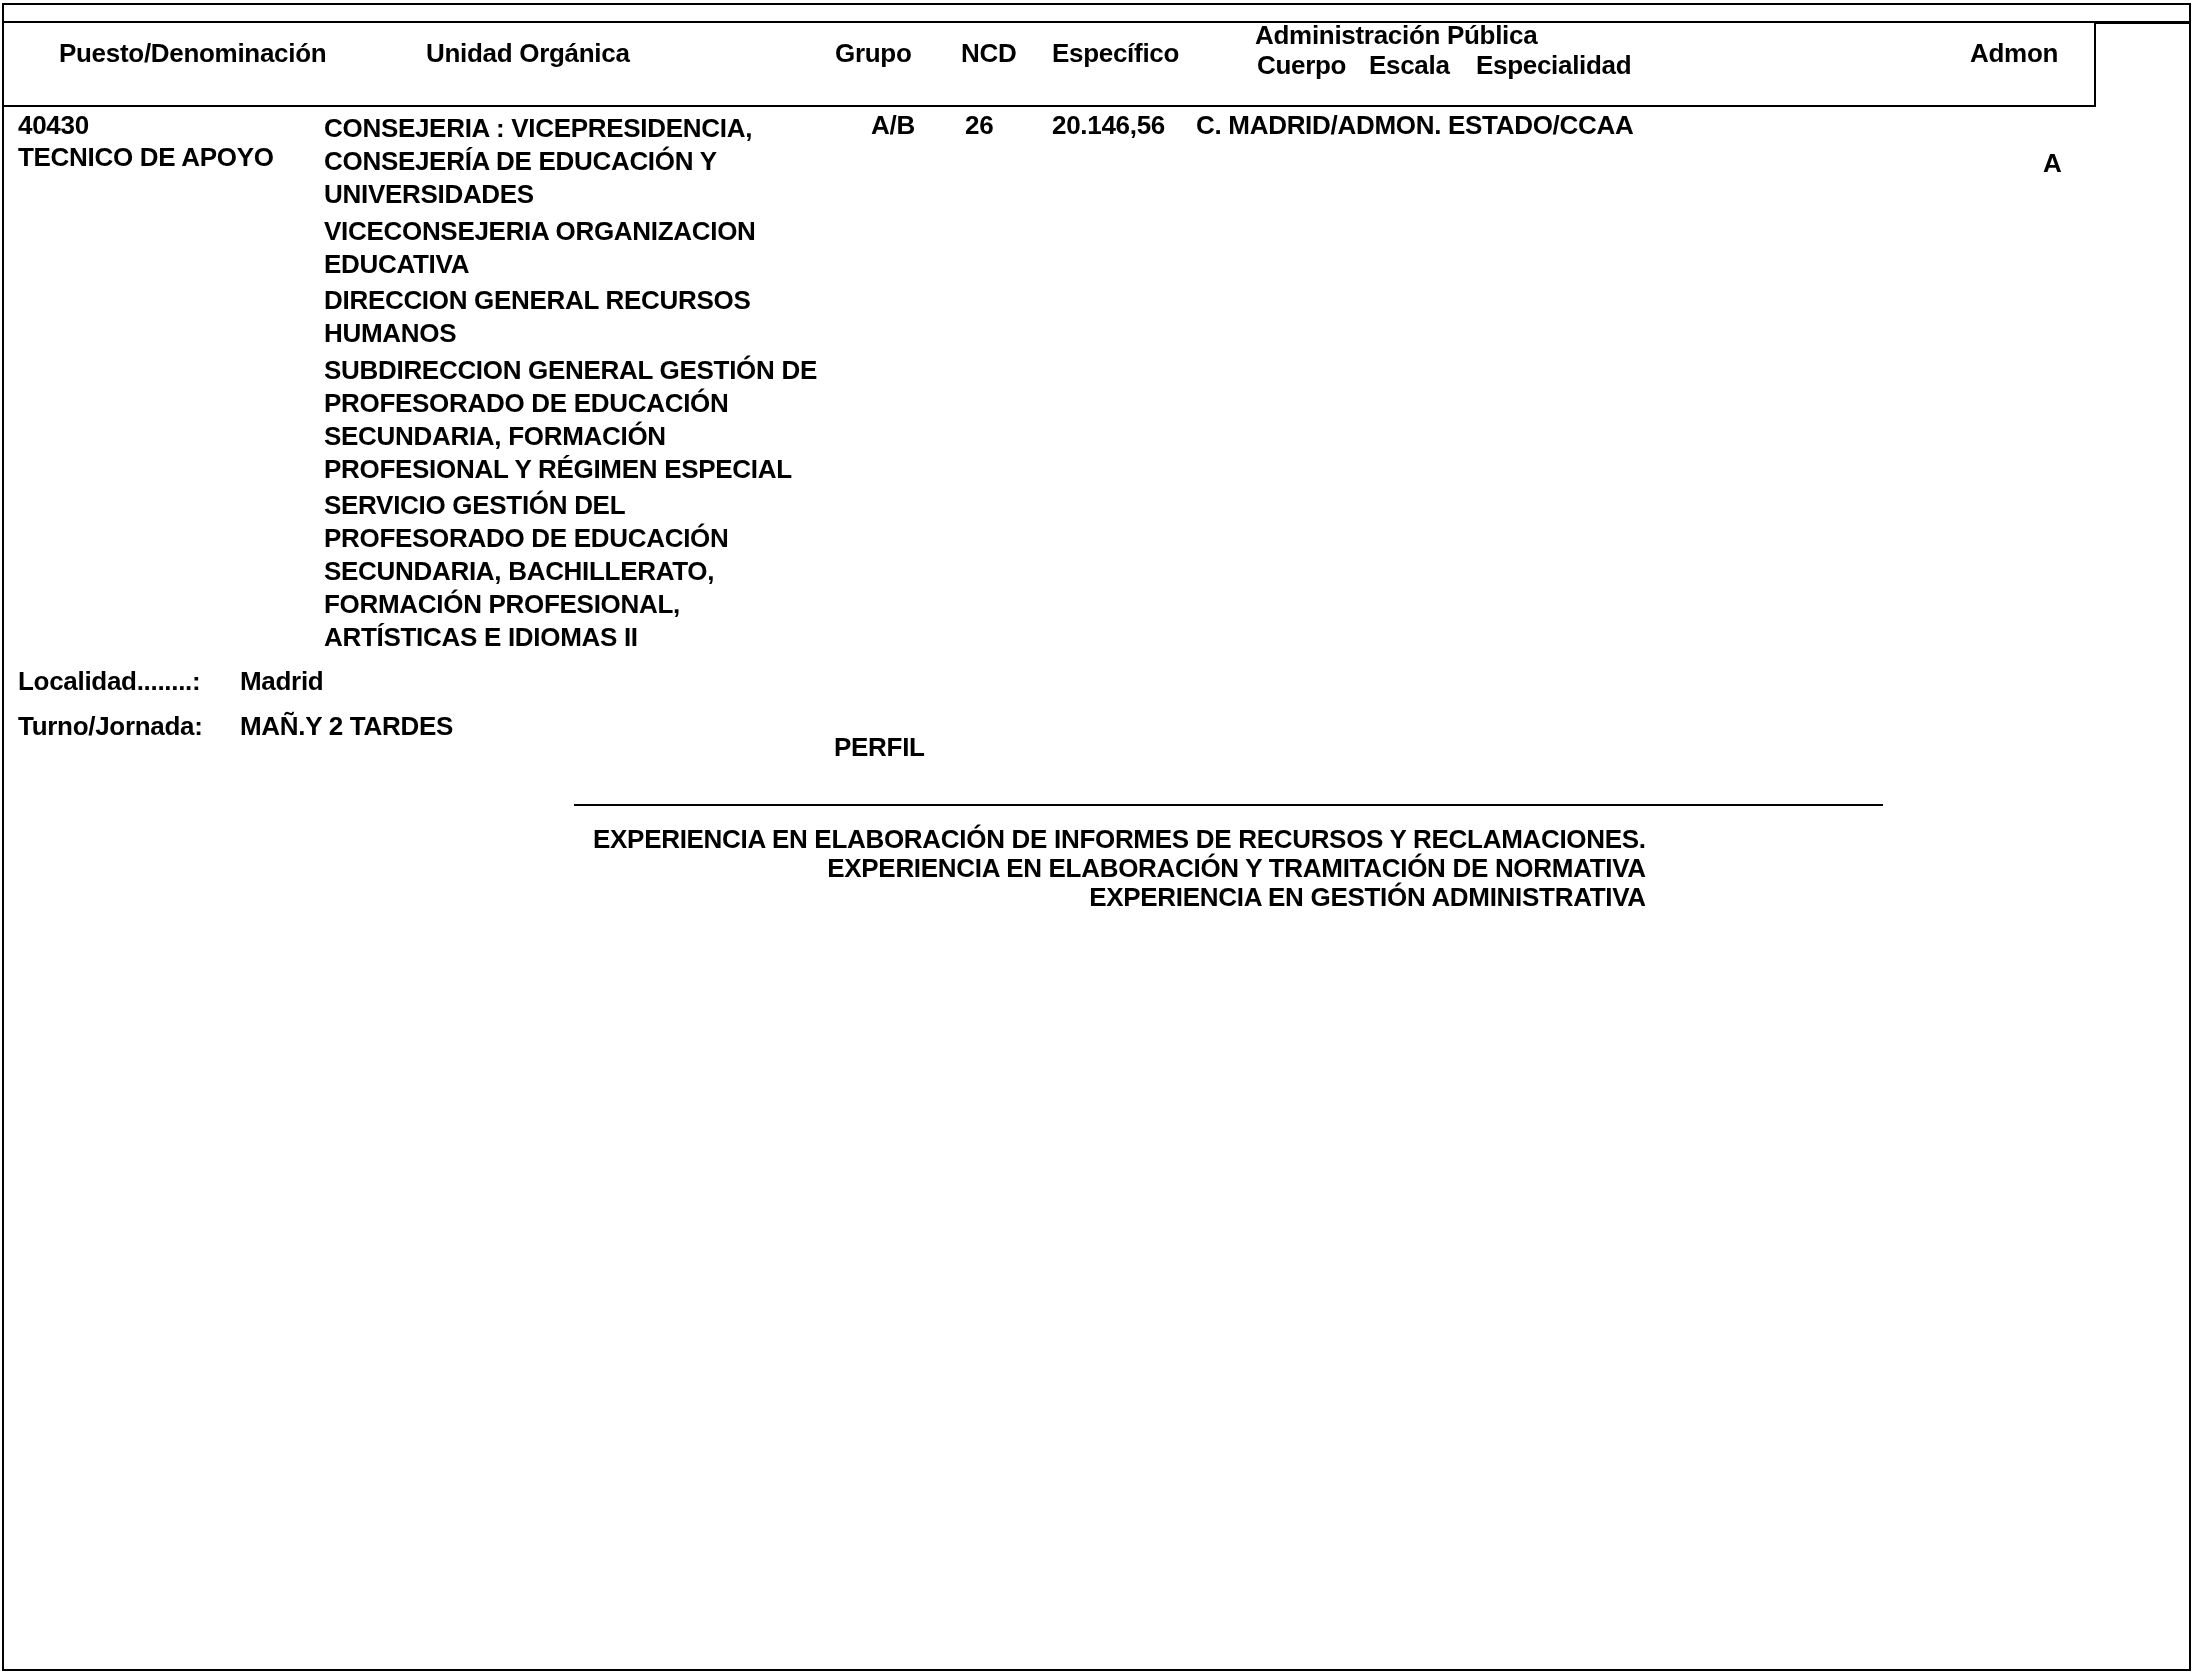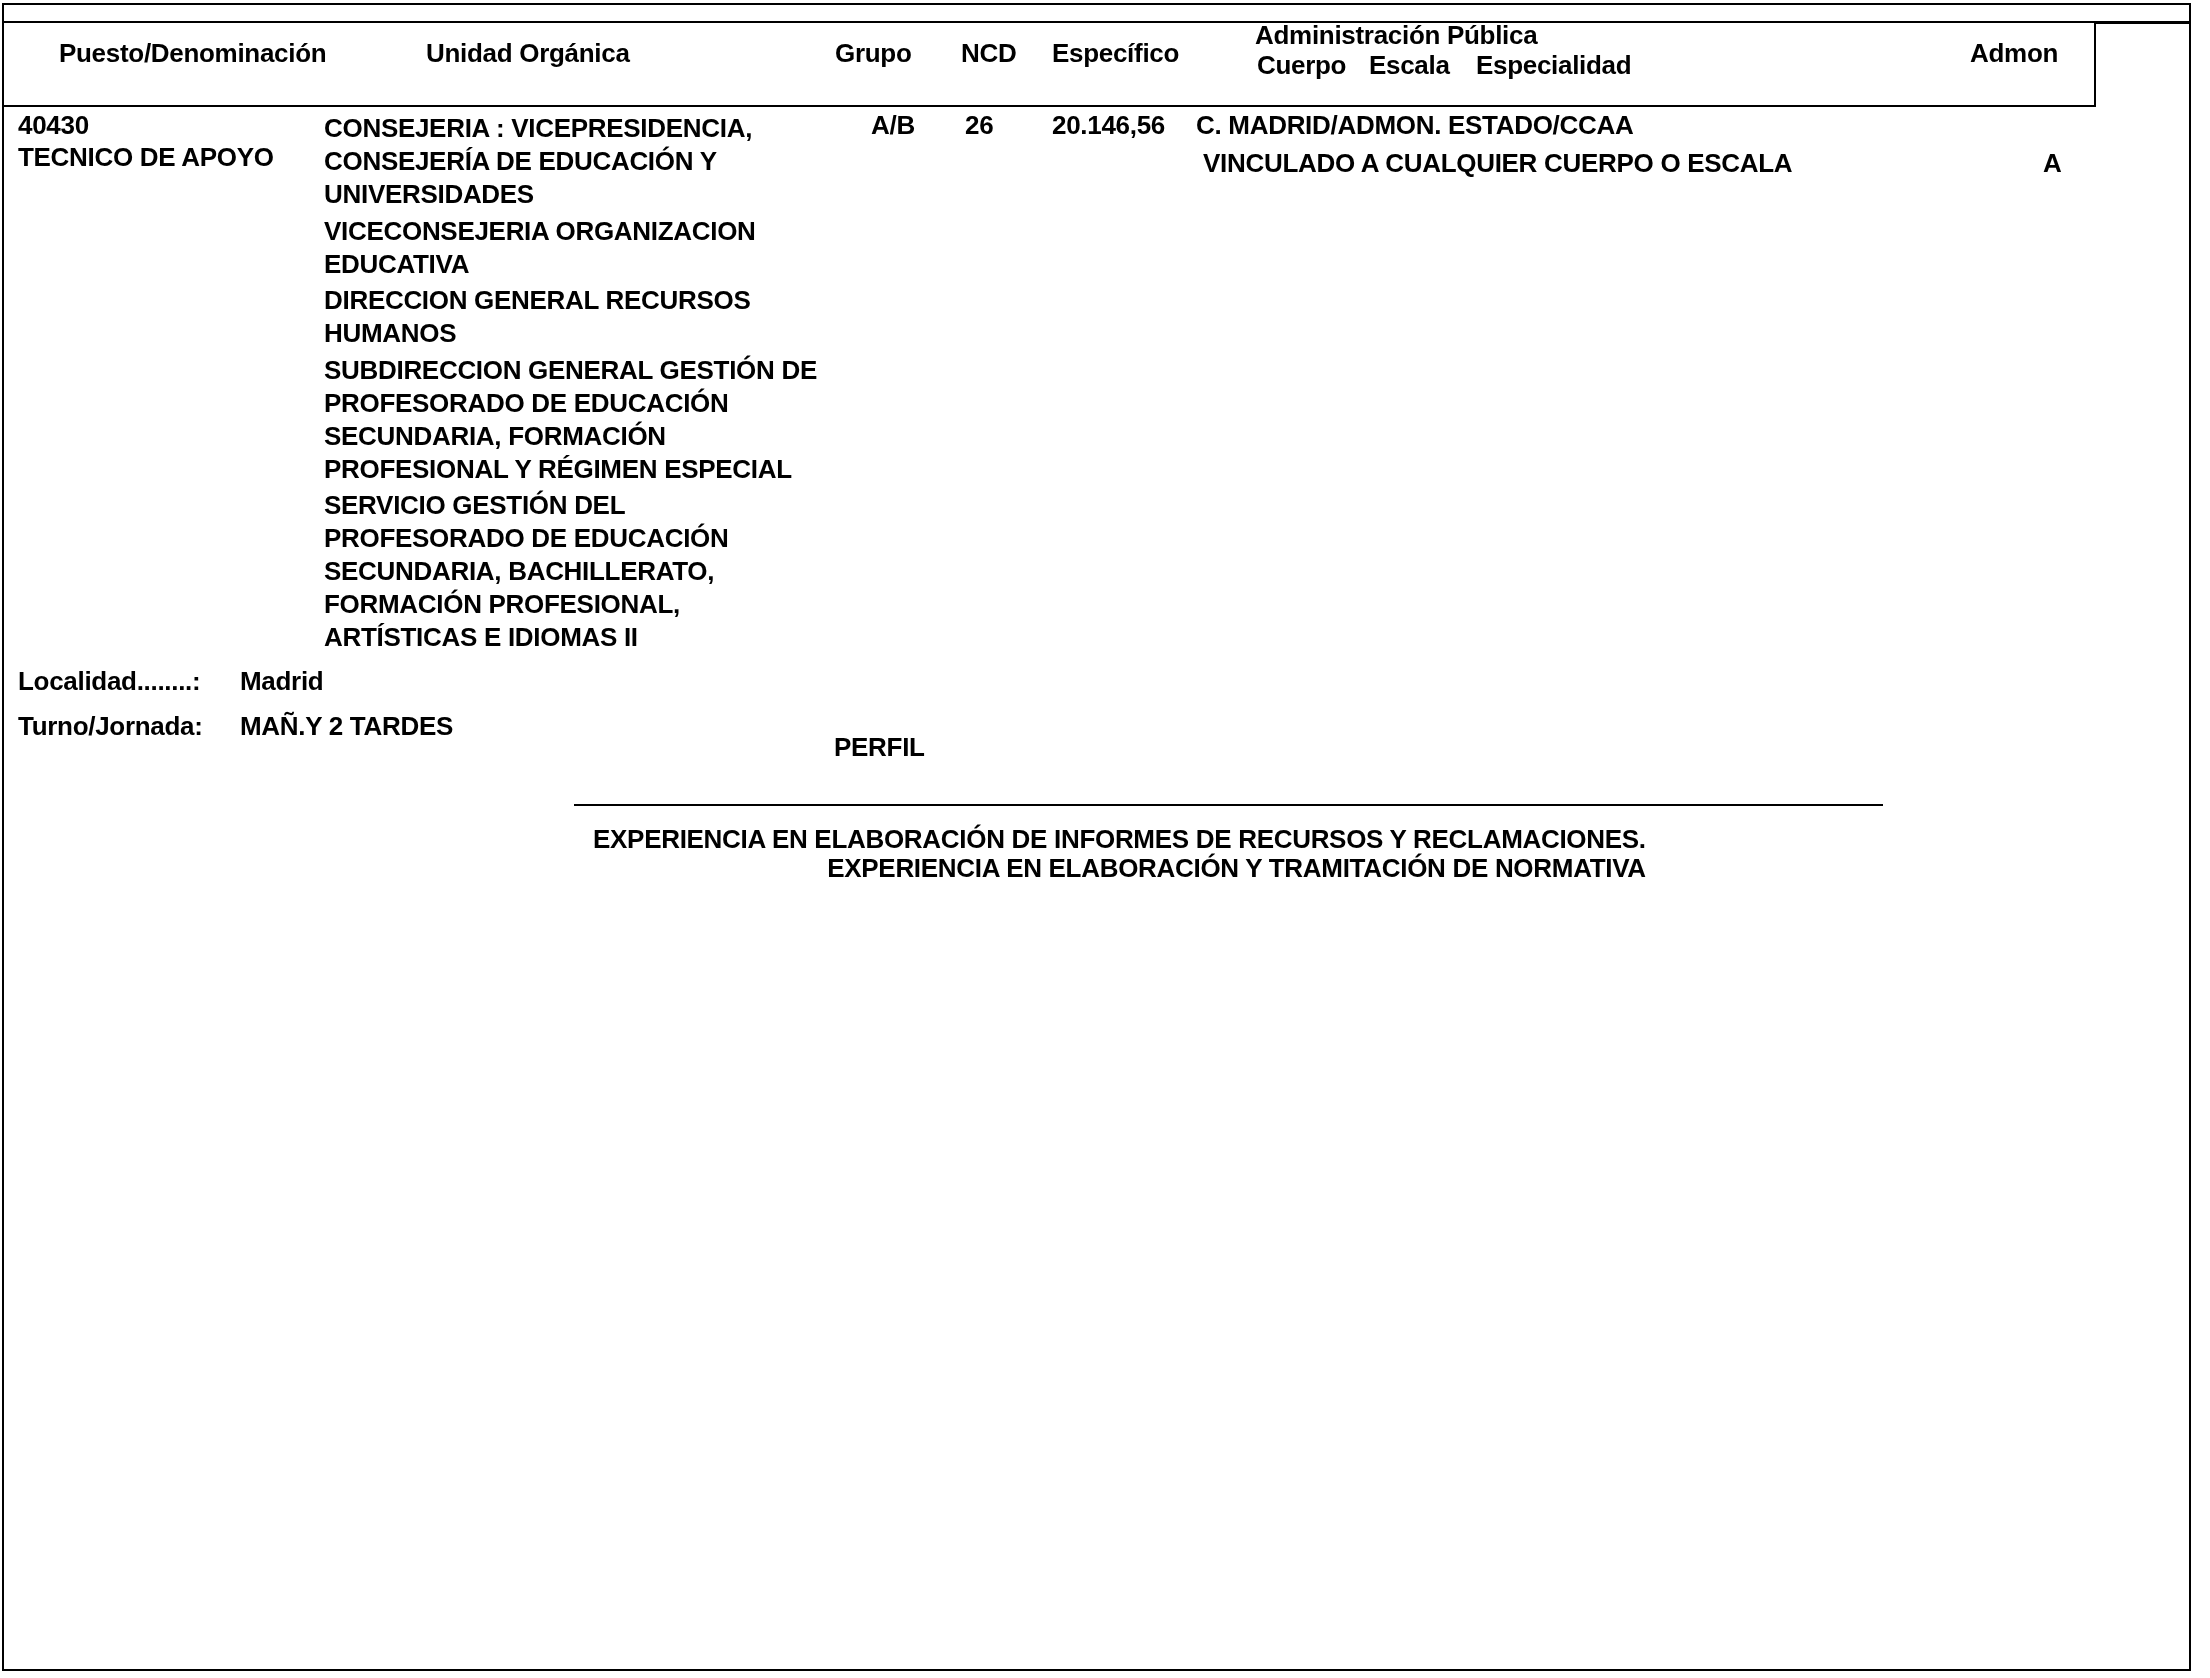--- a/index.html
+++ b/index.html
@@ -74,29 +74,29 @@
 PROFESORADO DE EDUCACIÓN
 SECUNDARIA, BACHILLERATO,
 FORMACIÓN PROFESIONAL,
 ARTÍSTICAS E IDIOMAS II</p>
   </div>
 
   <div class="abs body-text" style="left:871px;top:109px;">A/B</div>
   <div class="abs body-text" style="left:965px;top:109px;">26</div>
   <div class="abs body-text" style="left:1052px;top:109px;">20.146,56</div>
   <div class="abs body-text" style="left:1196px;top:109px;">C. MADRID/ADMON. ESTADO/CCAA</div>
-  <div class="abs body-text" style="left:1203px;top:147px;">VINCULADO A CUALQUIER CUERPO O ESCALA</div>
   <div class="abs body-text" style="left:2043px;top:147px;">A</div>
 
   <div class="abs body-text" style="left:18px;top:665px;">Localidad........:</div>
   <div class="abs body-text" style="left:240px;top:665px;">Madrid</div>
   <div class="abs body-text" style="left:18px;top:710px;">Turno/Jornada:</div>
   <div class="abs body-text" style="left:240px;top:710px;">MAÑ.Y 2 TARDES</div>
 
   <div class="abs hlabel" style="left:834px;top:734px;">PERFIL</div>
   <div class="rule"></div>
   <div class="perfil-lines">
     <div>EXPERIENCIA EN ELABORACIÓN DE INFORMES DE RECURSOS Y RECLAMACIONES.</div>
     <div>EXPERIENCIA EN ELABORACIÓN Y TRAMITACIÓN DE NORMATIVA</div>
+    <div>EXPERIENCIA EN GESTIÓN ADMINISTRATIVA</div>
   </div>
 
 </div>
 
 
 </body></html>

